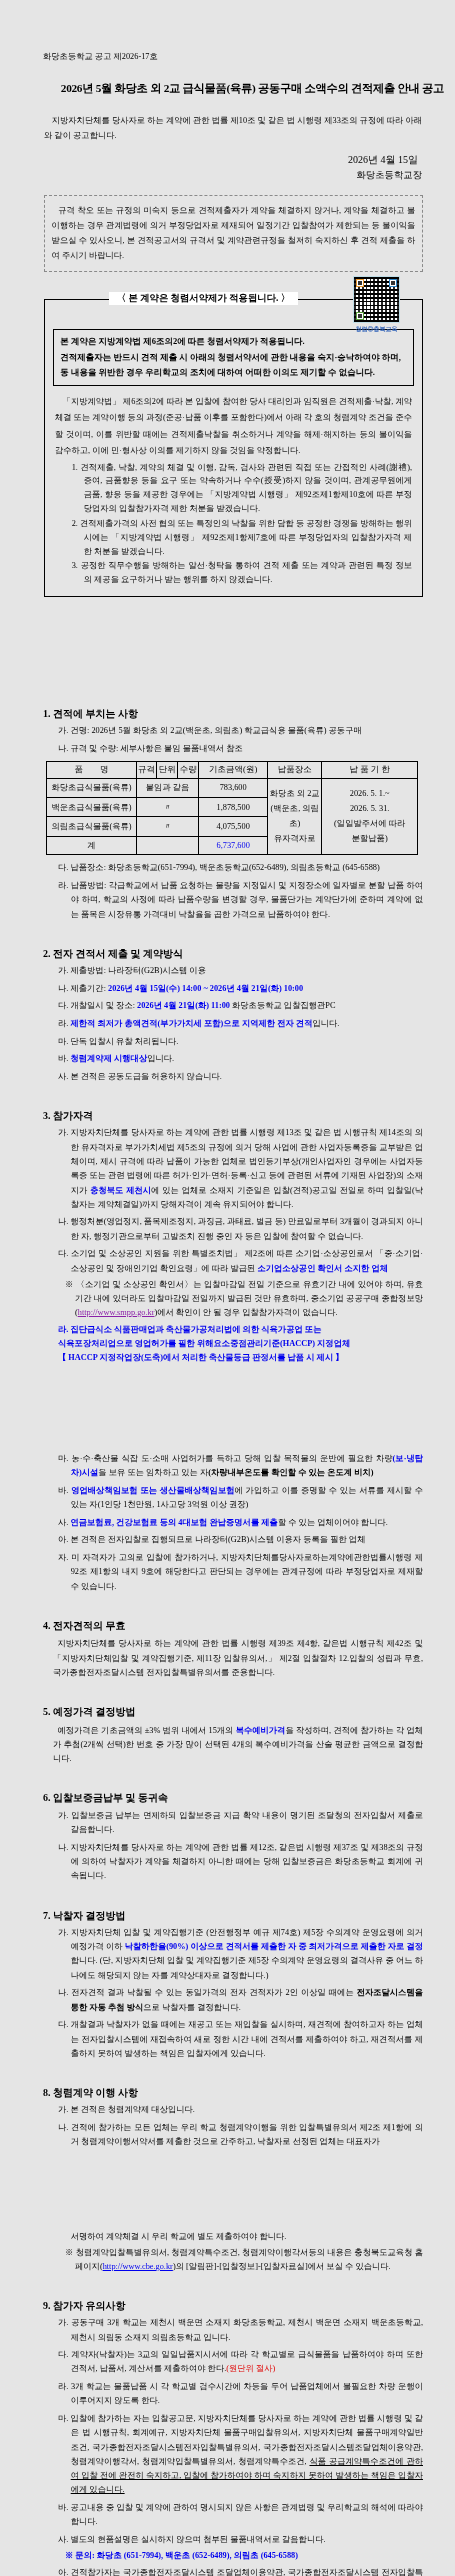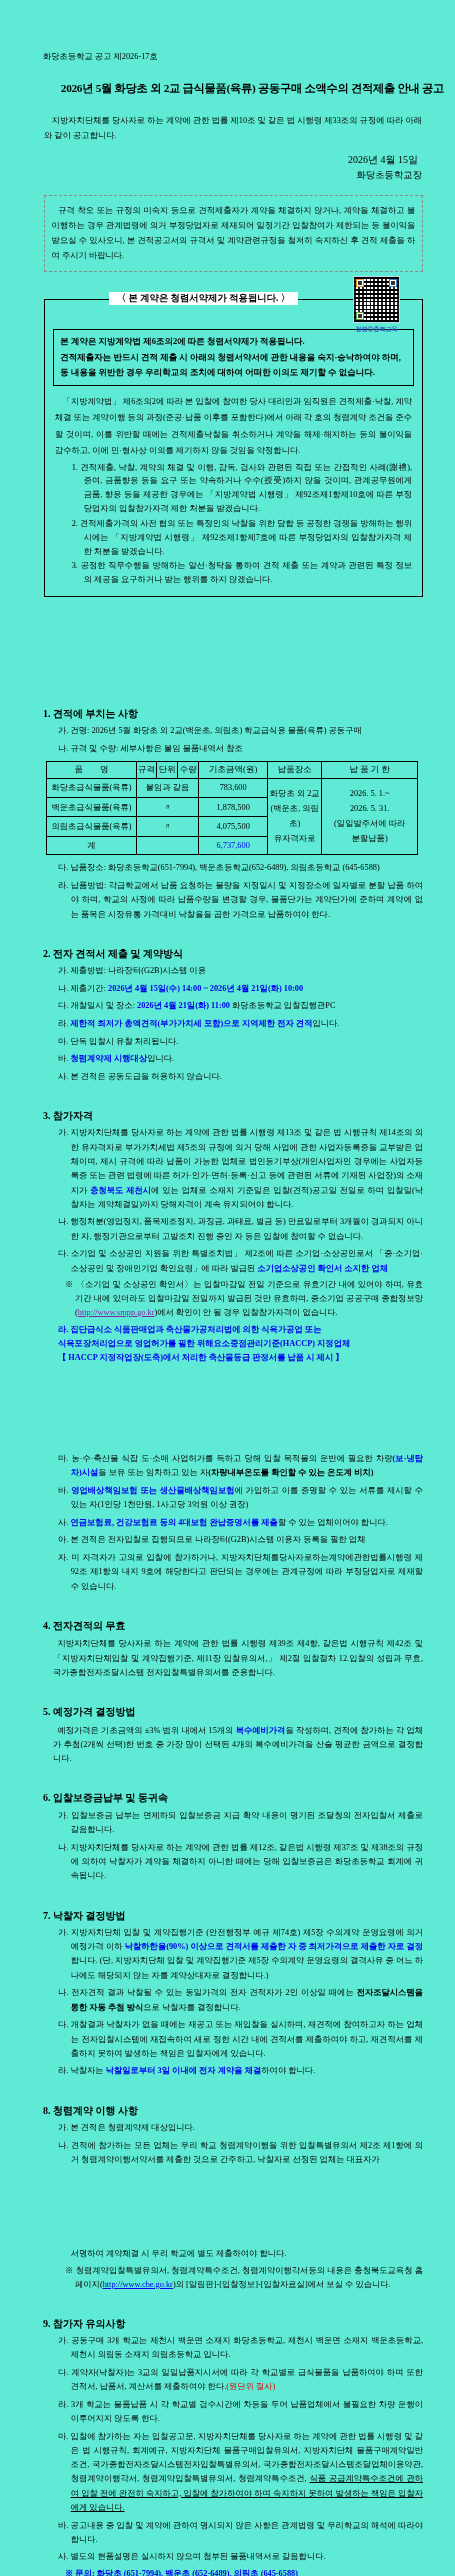--- a/index.html
+++ b/index.html
@@ -1,16 +1,16 @@
 <!DOCTYPE html>
 <html style="font-size:8.8px"><head>
 <meta charset="utf-8">
 <style>
   html,body{margin:0;padding:0;background:#fff;}
-  .page{position:relative;width:455px;height:2576px;margin:0 auto;background:#5eead4;overflow:hidden;
+  .page{position:relative;width:455px;height:2576px;margin:0 auto;background:#e5e5e5;overflow:hidden;
         font-family:"Liberation Serif","DejaVu Serif",serif;font-size:8.3px;color:#000;}
   .blue{color:#0000ee;font-weight:bold;margin-top:20px;}
   .red{color:#e00000;}
   .plink{color:#8a1fa8;text-decoration:underline;}
   .blink{color:#0000ee;text-decoration:underline;font-weight:bold;}
   .ul{text-decoration:underline;}
   .bold{font-weight:bold;}
   .just{text-align:justify;}
   .notice-no{margin:51px 32px 0 43px;font-size:8.3px;}
   .title{margin:19px 11px 0 11px;text-align:right;font-size:11.3px;font-weight:bold;letter-spacing:-0.3px;}
@@ -180,21 +180,20 @@
   <p class="body-p just"><span>예정가격은 기초금액의 ±3% 범위 내에서 15개의 </span><span class="blue">복수예비가격</span><span>을 작성하며, 견적에 참가하는 각 업체가 추첨(2개씩 선택)한 번호 중 가장 많이 선택된 4개의 복수예비가격을 산술 평균한 금액으로 결정합니다.</span></p>
 
   <div class="sec-h">6. 입찰보증금납부 및 동귀속</div>
   <div class="it just">가. 입찰보증금 납부는 면제하되 입찰보증금 지급 확약 내용이 명기된 조달청의 전자입찰서 제출로 갈음합니다.</div>
   <div class="it just">나. 지방자치단체를 당사자로 하는 계약에 관한 법률 제12조, 같은법 시행령 제37조 및 제38조의 규정에 의하여 낙찰자가 계약을 체결하지 아니한 때에는 당해 입찰보증금은 화당초등학교 회계에 귀속됩니다.</div>
 
   <div class="sec-h">7. 낙찰자 결정방법</div>
   <div class="it just"><span>가. 지방자치단체 입찰 및 계약집행기준 (안전행정부 예규 제74호) 제5장 수의계약 운영요령에 의거 예정가격 이하 </span><span class="blue">낙찰하한율(90%) 이상으로 견적서를 제출한 자 중 최저가격으로 제출한 자로 결정</span><span>합니다. (단, 지방자치단체 입찰 및 계약집행기준 제5장 수의계약 운영요령의 결격사유 중 어느 하나에도 해당되지 않는 자를 계약상대자로 결정합니다.)</span></div>
   <div class="it just"><span>나. 전자견적 결과 낙찰될 수 있는 동일가격의 전자 견적자가 2인 이상일 때에는 </span><span class="bold">전자조달시스템을 통한 자동 추첨 방식</span><span>으로 낙찰자를 결정합니다.</span></div>
   <div class="it just">다. 개찰결과 낙찰자가 없을 때에는 재공고 또는 재입찰을 실시하며, 재견적에 참여하고자 하는 업체는 전자입찰시스템에 재접속하여 새로 정한 시간 내에 견적서를 제출하여야 하고, 재견적서를 제출하지 못하여 발생하는 책임은 입찰자에게 있습니다.</div>
-  <div class="it"><span>라. 낙찰자는 </span><span class="blue">낙찰일로부터 3일 이내에 전자 계약을 체결</span><span>하여야 합니다.</span></div>
 
   <div class="sec-h">8. 청렴계약 이행 사항</div>
   <div class="it">가. 본 견적은 청렴계약제 대상입니다.</div>
   <div class="it just">나. 견적에 참가하는 모든 업체는 우리 학교 청렴계약이행을 위한 입찰특별유의서 제2조 제1항에 의거 청렴계약이행서약서를 제출한 것으로 간주하고, 낙찰자로 선정된 업체는 대표자가</div>
   <div class="spacer2"></div>
   <div class="it" style="text-indent:0">서명하여 계약체결 시 우리 학교에 별도 제출하여야 합니다.</div>
   <div class="note just"><span>※ 청렴계약입찰특별유의서, 청렴계약특수조건, 청렴계약이행각서등의 내용은 충청북도교육청 홈페이지(</span><a class="blink" style="font-weight:normal">http://www.cbe.go.kr</a><span>)의 [알림판]-[입찰정보]-[입찰자료실]에서 보실 수 있습니다.</span></div>
 
   <div class="sec-h">9. 참가자 유의사항</div>
   <div class="it just">가. 공동구매 3개 학교는 제천시 백운면 소재지 화당초등학교, 제천시 백운면 소재지 백운초등학교, 제천시 의림동 소재지 의림초등학교 입니다.</div>

